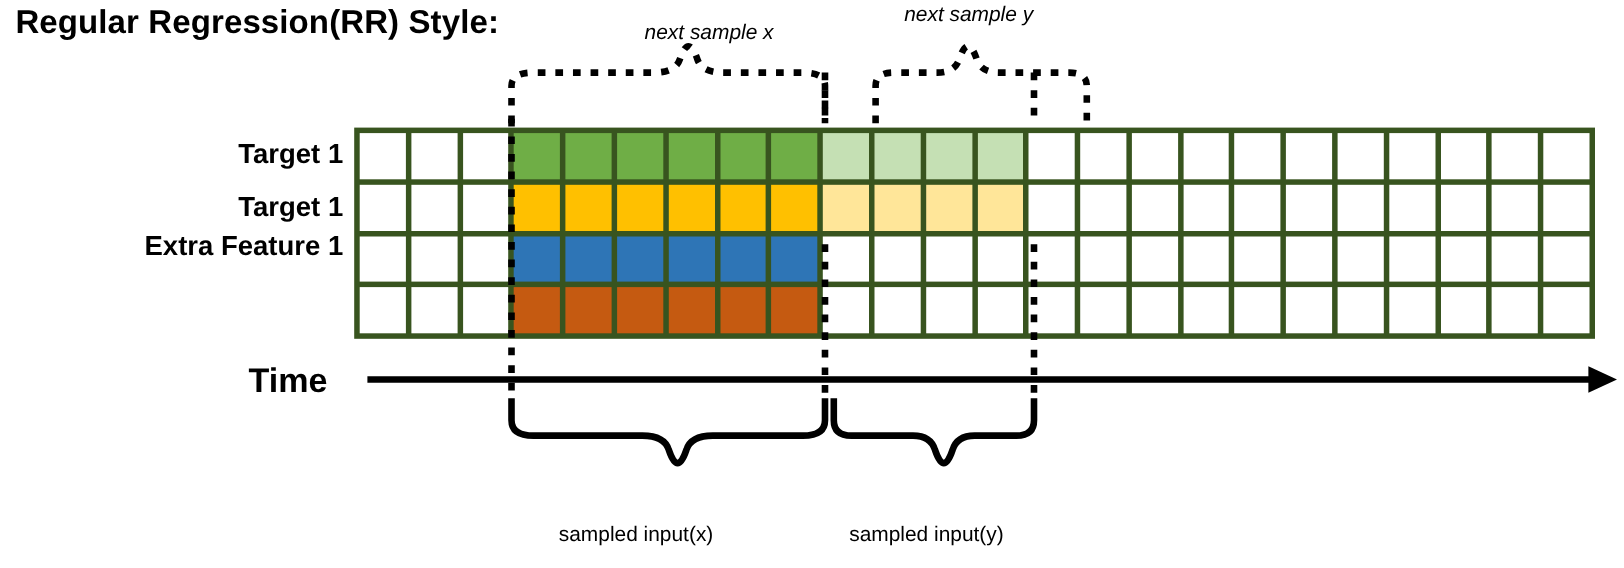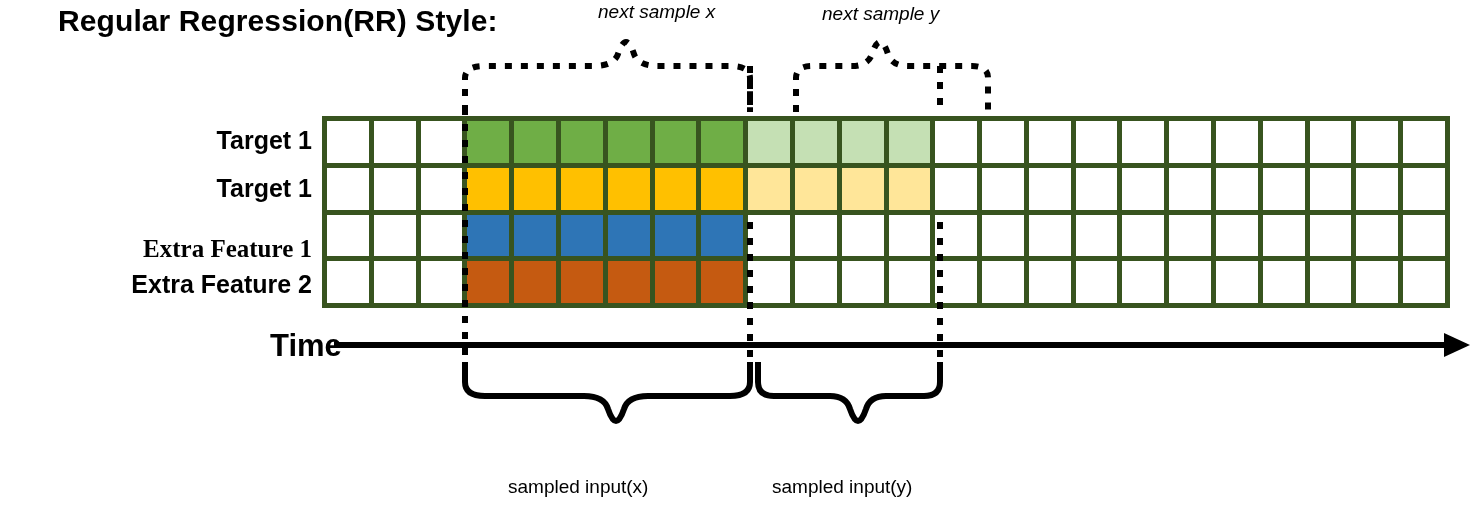--- a/index.html
+++ b/index.html
@@ -1,19 +1,19 @@
 <!DOCTYPE html>
 <html><head>
 <meta charset="utf-8">
 <style>
   html,body{margin:0;padding:0;background:#ffffff;}
   body{width:1476px;height:516px;position:relative;overflow:hidden;
        font-family:"Liberation Sans",sans-serif;color:#000;}
   #stage{position:absolute;left:0;top:0;width:1476px;height:516px;}
-  .abs{position:absolute;margin-left:44px;}
+  .abs{position:absolute;}
 
   #title{left:14px;top:4px;font-size:30px;font-weight:600;letter-spacing:.1px;white-space:nowrap;}
 
   .row-label{position:absolute;right:0;font-size:25px;font-weight:700;white-space:nowrap;
              text-align:left;line-height:1;}
   #labels{position:absolute;left:0;top:116px;width:312px;height:192px;}
 
   #grid{position:absolute;left:322px;top:116px;width:1128px;height:192px;
         background:#38541F;display:grid;
         grid-template-columns:repeat(24,1fr);grid-template-rows:repeat(4,1fr);
@@ -27,38 +27,37 @@
   .c-orange{background:#C55A11;}
 
   #time-label{left:226px;top:328px;font-size:31px;font-weight:700;}
   #svg{position:absolute;left:0;top:0;width:1476px;height:516px;overflow:visible;}
 
   .brace-text{position:absolute;font-size:19px;line-height:25px;white-space:pre;}
   #txt-input{left:508px;top:424px;}
   #txt-output{left:772px;top:424px;}
 
   .top-lbl{position:absolute;font-size:19px;font-style:italic;white-space:nowrap;}
-  #lbl-nsx{left:586px;top:1px;margin-left:12px;}
+  #lbl-nsx{left:586px;top:19px;}
   #lbl-nsy{left:822px;top:3px;}
 </style>
 </head>
 <body>
 
 <div id="stage">
 
   <div id="title" class="abs">Regular Regression(RR) Style:</div>
 
   <div id="lbl-nsx" class="top-lbl">next sample x</div>
   <div id="lbl-nsy" class="top-lbl">next sample y</div>
 
   <div id="labels">
     <div class="row-label" style="top:12px;">Target 1</div>
     <div class="row-label" style="top:60px;">Target 1</div>
-    <div class="row-label" style="top:120px;font-family:Liberation Serif, serif;">Extra Feature 1</div>
-    <div class="row-label" style="top:156px;">Extra Feature 2</div>
+    <div class="row-label" style="top:96px;">Extra Feature 1</div>
   </div>
 
   <div id="grid">
       <div class="cell"></div>
       <div class="cell"></div>
       <div class="cell"></div>
       <div class="cell c-green"></div>
       <div class="cell c-green"></div>
       <div class="cell c-green"></div>
       <div class="cell c-green"></div>

